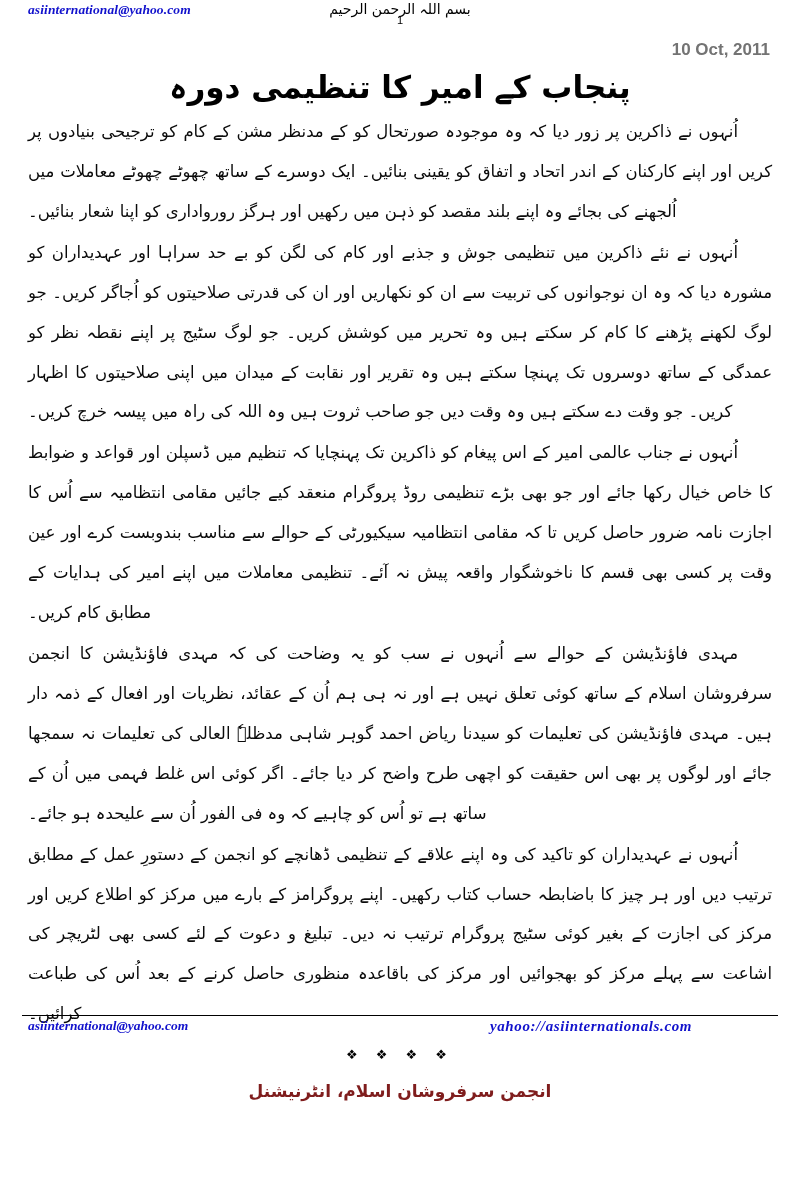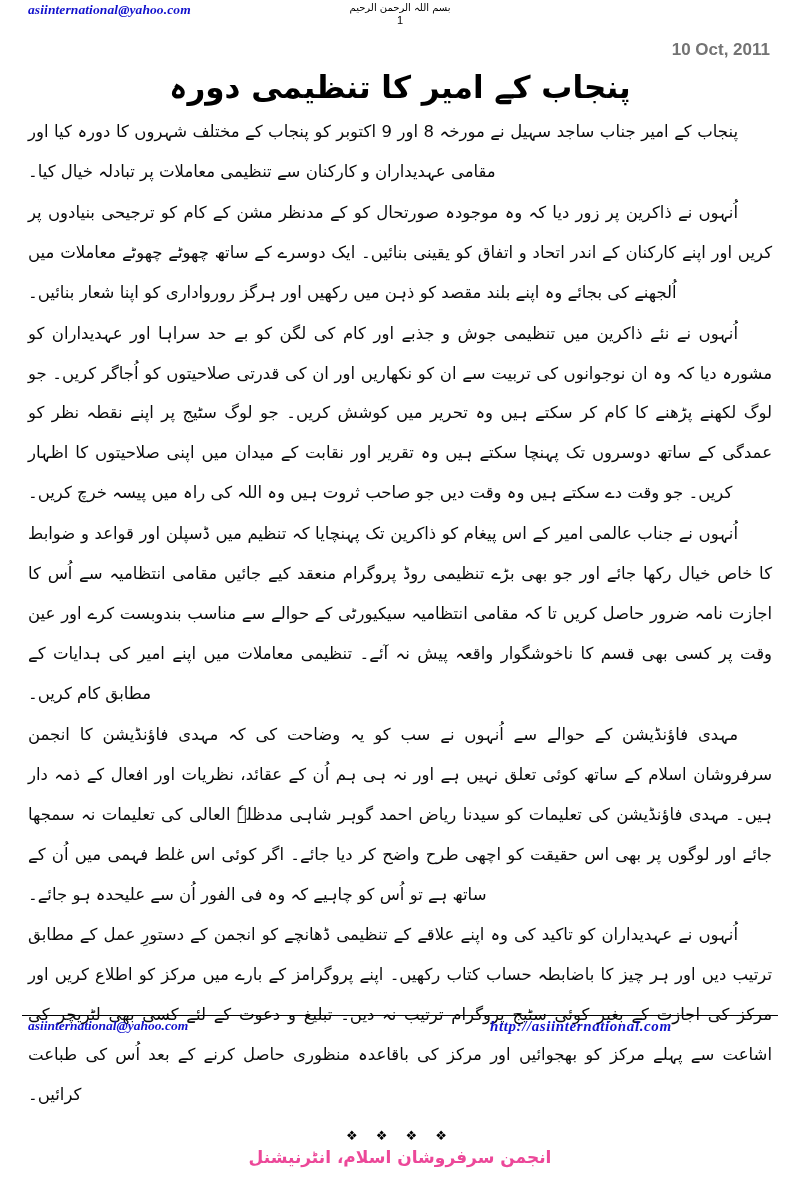--- a/index.html
+++ b/index.html
@@ -41,21 +41,21 @@
     white-space: nowrap;
   }
   .hdr-bismillah {
     position: absolute;
     left: 0;
     right: 0;
     top: 2px;
     text-align: center;
     direction: rtl;
     font-family: "DejaVu Sans", sans-serif;
-    font-size: 10px;
+    font-size: 14px;
     line-height: 1.1;
     color: #000;
   }
   .hdr-pagenum {
     position: absolute;
     left: 0;
     right: 0;
     top: 14px;
     text-align: center;
     font-family: "Liberation Sans", sans-serif;
@@ -113,22 +113,22 @@
     color: #000;
     margin-top: 14px;
     line-height: 1;
   }
   .signature {
     text-align: center;
     direction: rtl;
     font-family: "DejaVu Sans", sans-serif;
     font-weight: bold;
     font-size: 17px;
-    color: #ec4899;
-    margin-top: 5px;
+    color: #7f1d1d;
+    margin-top: 20px;
   }
   .footer-rule {
     position: absolute;
     left: 22px;
     right: 22px;
     bottom: 40px;
     border-top: 1.6px solid #000;
     height: 0;
   }
   .footer-bar {
@@ -173,32 +173,31 @@
     <div class="hdr-bismillah">بسم اللہ الرحمن الرحیم</div>
 
     <div class="hdr-pagenum">1</div>
 
     <div class="hdr-date">10 Oct, 2011</div>
 
     <h1 class="hdr-title">پنجاب کے امیر کا تنظیمی دورہ</h1>
   </div>
 
   <div class="article">
-    <p>پنجاب کے امیر جناب ساجد سہیل نے مورخہ 8 اور 9 اکتوبر کو پنجاب کے مختلف شہروں کا دورہ کیا اور مقامی عہدیداران و کارکنان سے تنظیمی معاملات پر تبادلہ خیال کیا۔</p>
     <p>اُنہوں نے ذاکرین پر زور دیا کہ وہ موجودہ صورتحال کو کے مدنظر مشن کے کام کو ترجیحی بنیادوں پر کریں اور اپنے کارکنان کے اندر اتحاد و اتفاق کو یقینی بنائیں۔ ایک دوسرے کے ساتھ چھوٹے چھوٹے معاملات میں اُلجھنے کی بجائے وہ اپنے بلند مقصد کو ذہن میں رکھیں اور ہرگز رورواداری کو اپنا شعار بنائیں۔</p>
     <p>اُنہوں نے نئے ذاکرین میں تنظیمی جوش و جذبے اور کام کی لگن کو بے حد سراہا اور عہدیداران کو مشورہ دیا کہ وہ ان نوجوانوں کی تربیت سے ان کو نکھاریں اور ان کی قدرتی صلاحیتوں کو اُجاگر کریں۔ جو لوگ لکھنے پڑھنے کا کام کر سکتے ہیں وہ تحریر میں کوشش کریں۔ جو لوگ سٹیج پر اپنے نقطہ نظر کو عمدگی کے ساتھ دوسروں تک پہنچا سکتے ہیں وہ تقریر اور نقابت کے میدان میں اپنی صلاحیتوں کا اظہار کریں۔ جو وقت دے سکتے ہیں وہ وقت دیں جو صاحب ثروت ہیں وہ اللہ کی راہ میں پیسہ خرچ کریں۔</p>
     <p>اُنہوں نے جناب عالمی امیر کے اس پیغام کو ذاکرین تک پہنچایا کہ تنظیم میں ڈسپلن اور قواعد و ضوابط کا خاص خیال رکھا جائے اور جو بھی بڑے تنظیمی روڈ پروگرام منعقد کیے جائیں مقامی انتظامیہ سے اُس کا اجازت نامہ ضرور حاصل کریں تا کہ مقامی انتظامیہ سیکیورٹی کے حوالے سے مناسب بندوبست کرے اور عین وقت پر کسی بھی قسم کا ناخوشگوار واقعہ پیش نہ آئے۔ تنظیمی معاملات میں اپنے امیر کی ہدایات کے مطابق کام کریں۔</p>
     <p>مہدی فاؤنڈیشن کے حوالے سے اُنہوں نے سب کو یہ وضاحت کی کہ مہدی فاؤنڈیشن کا انجمن سرفروشان اسلام کے ساتھ کوئی تعلق نہیں ہے اور نہ ہی ہم اُن کے عقائد، نظریات اور افعال کے ذمہ دار ہیں۔ مہدی فاؤنڈیشن کی تعلیمات کو سیدنا ریاض احمد گوہر شاہی مدظلہٗ العالی کی تعلیمات نہ سمجھا جائے اور لوگوں پر بھی اس حقیقت کو اچھی طرح واضح کر دیا جائے۔ اگر کوئی اس غلط فہمی میں اُن کے ساتھ ہے تو اُس کو چاہیے کہ وہ فی الفور اُن سے علیحدہ ہو جائے۔</p>
     <p>اُنہوں نے عہدیداران کو تاکید کی وہ اپنے علاقے کے تنظیمی ڈھانچے کو انجمن کے دستورِ عمل کے مطابق ترتیب دیں اور ہر چیز کا باضابطہ حساب کتاب رکھیں۔ اپنے پروگرامز کے بارے میں مرکز کو اطلاع کریں اور مرکز کی اجازت کے بغیر کوئی سٹیج پروگرام ترتیب نہ دیں۔ تبلیغ و دعوت کے لئے کسی بھی لٹریچر کی اشاعت سے پہلے مرکز کو بھجوائیں اور مرکز کی باقاعدہ منظوری حاصل کرنے کے بعد اُس کی طباعت کرائیں۔</p>
   </div>
 
   <div class="dots">❖ ❖ ❖ ❖</div>
 
   <div class="signature">انجمن سرفروشان اسلام، انٹرنیشنل</div>
 
   <div class="footer-rule"></div>
 
   <div class="footer-bar">
     <div class="ft-email">asiinternational@yahoo.com</div>
-    <div class="ft-url">http://asiinternational.com</div>
+    <div class="ft-url">yahoo://asiinternationals.com</div>
   </div>
 
 </div>
 
 </body></html>

